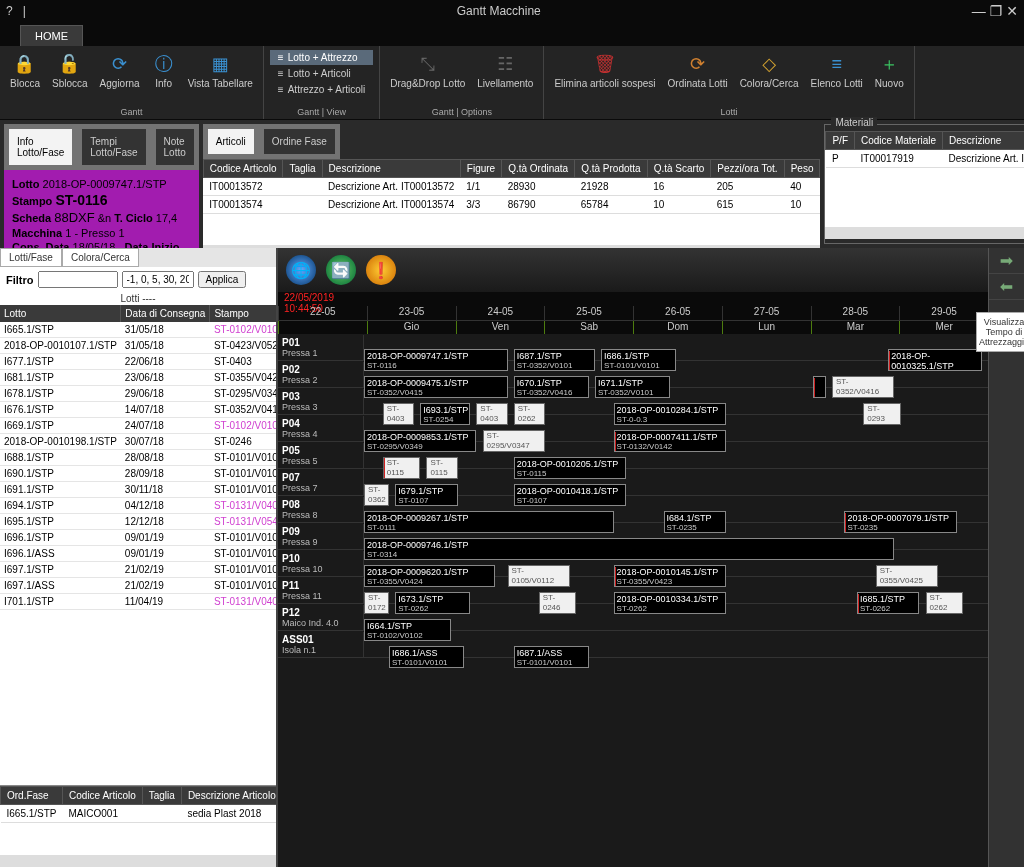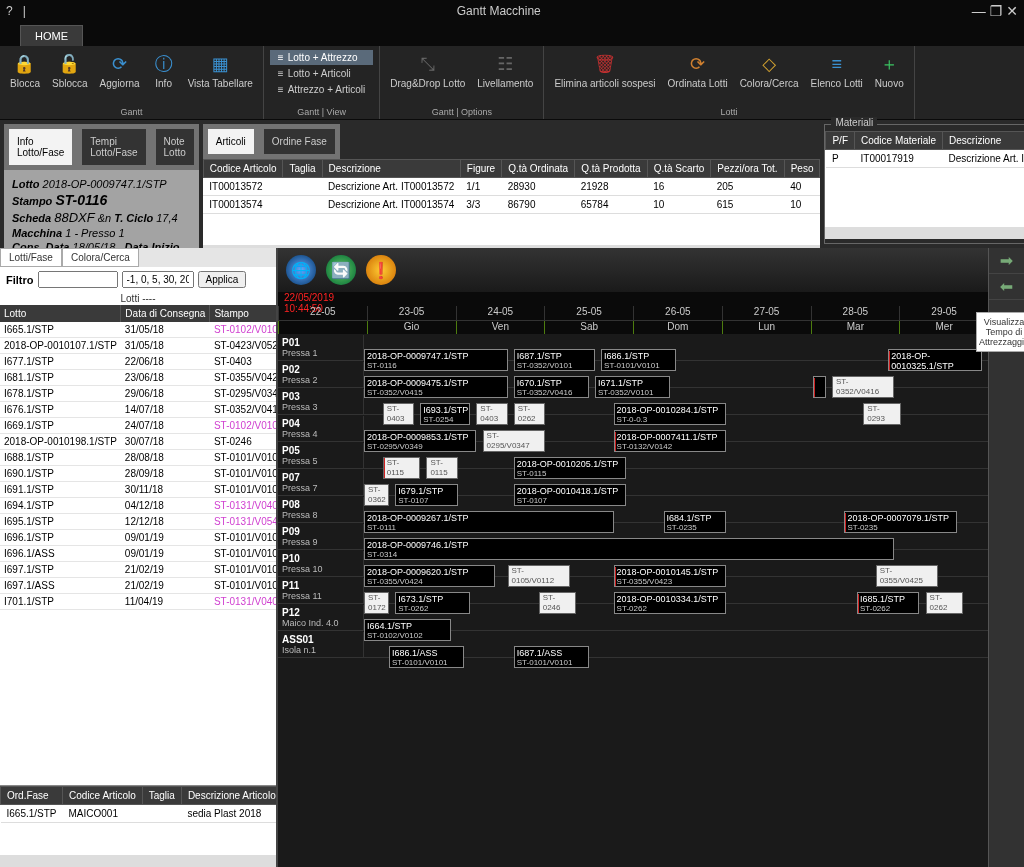--- a/index.html
+++ b/index.html
@@ -18,21 +18,21 @@
 .ribbon-btn .label { font-size: 10px; color: #ccc; }
 .ribbon-list { display: flex; flex-direction: column; gap: 1px; }
 .ribbon-list-item { padding: 2px 8px; font-size: 10px; color: #ccc; display: flex; align-items: center; gap: 4px; }
 .ribbon-list-item.active { background: #5a6a7a; color: #fff; }
 .ribbon-group .caption { text-align: center; font-size: 9px; color: #aaa; margin-top: 2px; }
 .top-panels { display: flex; gap: 4px; padding: 4px; height: 128px; }
 .panel { border: 1px solid #666; background: #2a2a2a; position: relative; }
 .panel-tabs { display: flex; }
 .panel-tab { padding: 7px 8px; font-size: 10px; background: #333; border: 5px solid #737373; color: #ccc; cursor: pointer; }
 .panel-tab.active { background: #f3f3f3; color: #000; }
-.info-lotto { background: #a3a3a3; color: #000; padding: 6px 8px; font-size: 11px; font-style: italic; }
+.info-lotto { background: #a21caf; color: #000; padding: 6px 8px; font-size: 11px; }
 .info-lotto .row { margin: 2px 0; }
 .info-lotto b { font-weight: bold; font-size: 14px; }
 .grid { background: #fff; color: #000; overflow: auto; }
 .grid table { border-collapse: collapse; width: 100%; }
 .grid th { background: #3a3a3a; color: #fff; padding: 3px 6px; font-size: 10px; font-weight: normal; text-align: left; border: 1px solid #555; white-space: nowrap; }
 .grid td { padding: 3px 6px; font-size: 10px; border-bottom: 1px solid #ddd; white-space: nowrap; }
 .fieldset-label { position: absolute; top: -8px; left: 6px; background: #2a2a2a; padding: 0 4px; font-size: 10px; color: #ccc; }
 .lower-area { display: flex; height: calc(100% - 128px); }
 .left-panel { width: 278px; background: #ffffff; border-right: 2px solid #444; display: flex; flex-direction: column; }
 .left-tabs { display: flex; background: #e5e5e5; }

